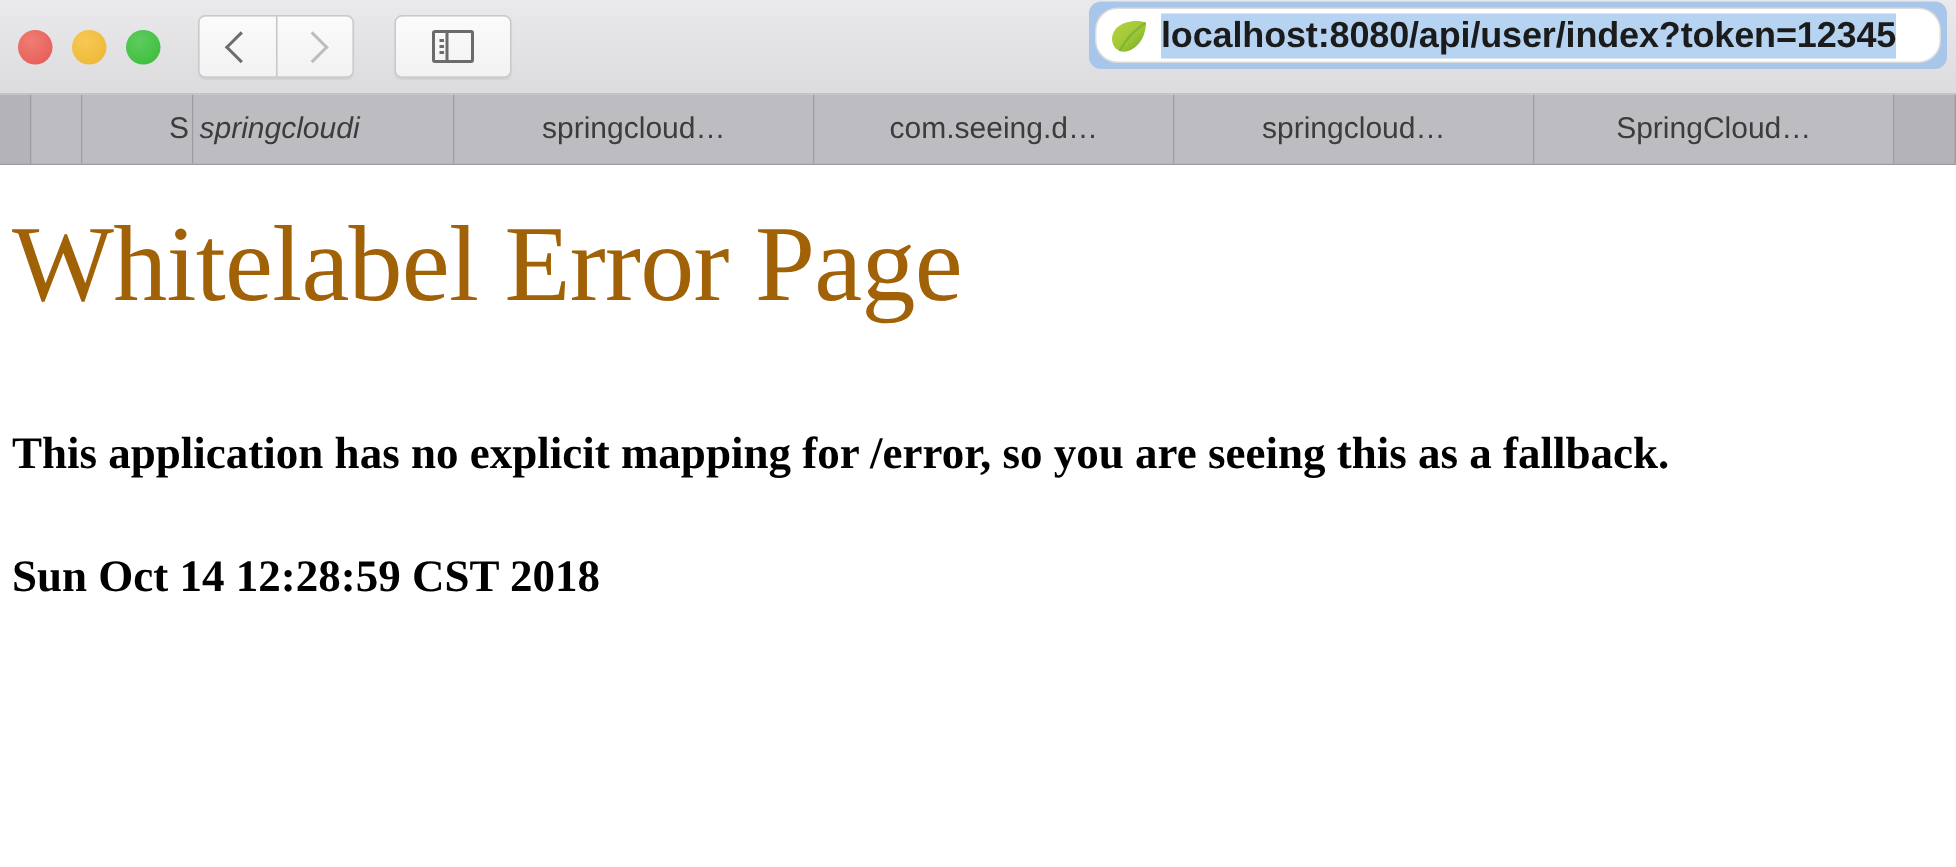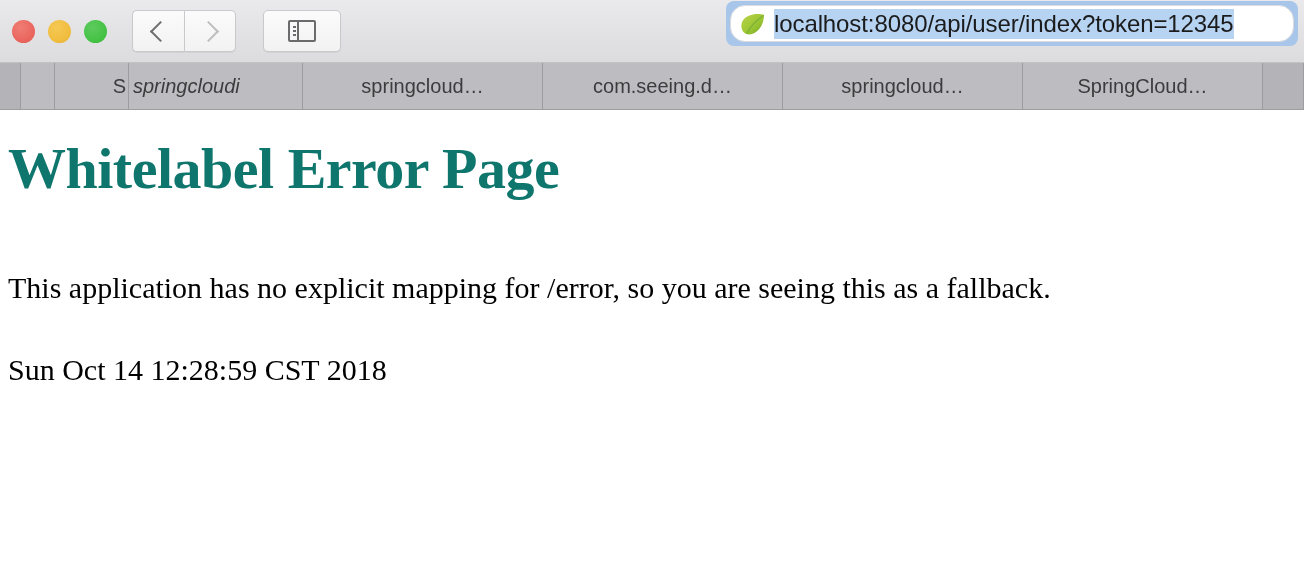--- a/index.html
+++ b/index.html
@@ -135,20 +135,21 @@
   .address-field {
     height: 100%;
     background: #ffffff;
     border-radius: 15px;
     border: 1px solid #dcdcde;
     box-sizing: border-box;
     display: flex;
     align-items: center;
     padding: 0 6px 0 7px;
     overflow: hidden;
+    font-weight: bold;
   }
   .favicon {
     flex: 0 0 auto;
     width: 30px;
     height: 26px;
     margin-right: 6px;
     display: flex;
     align-items: center;
     justify-content: center;
   }
@@ -192,31 +193,31 @@
   .tab-label.clipleft  { width: 100%; text-align: left;  padding-left: 4px; box-sizing: border-box; }
 
   
   .page {
     background: #ffffff;
     padding: 0 8px;
     font-family: "Liberation Serif", serif;
   }
   .page h1 {
     font-family: "Liberation Serif", serif;
-    font-size: 58px;
-    font-weight: 700;
+    font-size: 72px;
+    font-weight: 400;
     margin: 28px 0 0 0;
     line-height: 1.08;
-    color: #0f766e;
+    color: #a16207;
     letter-spacing: -0.5px;
   }
   .page p {
     font-family: "Liberation Serif", serif;
     font-size: 30px;
-    font-weight: 400;
+    font-weight: 700;
     margin: 0;
     color: #000000;
     line-height: 1.0;
   }
   .para-intro { margin-top: 72px !important; }
   .para-block { margin-top: 52px !important; }
   .para-block .line { margin-top: 15px; }
   .para-block .line:first-child { margin-top: 0; }
 </style>
 </head>

